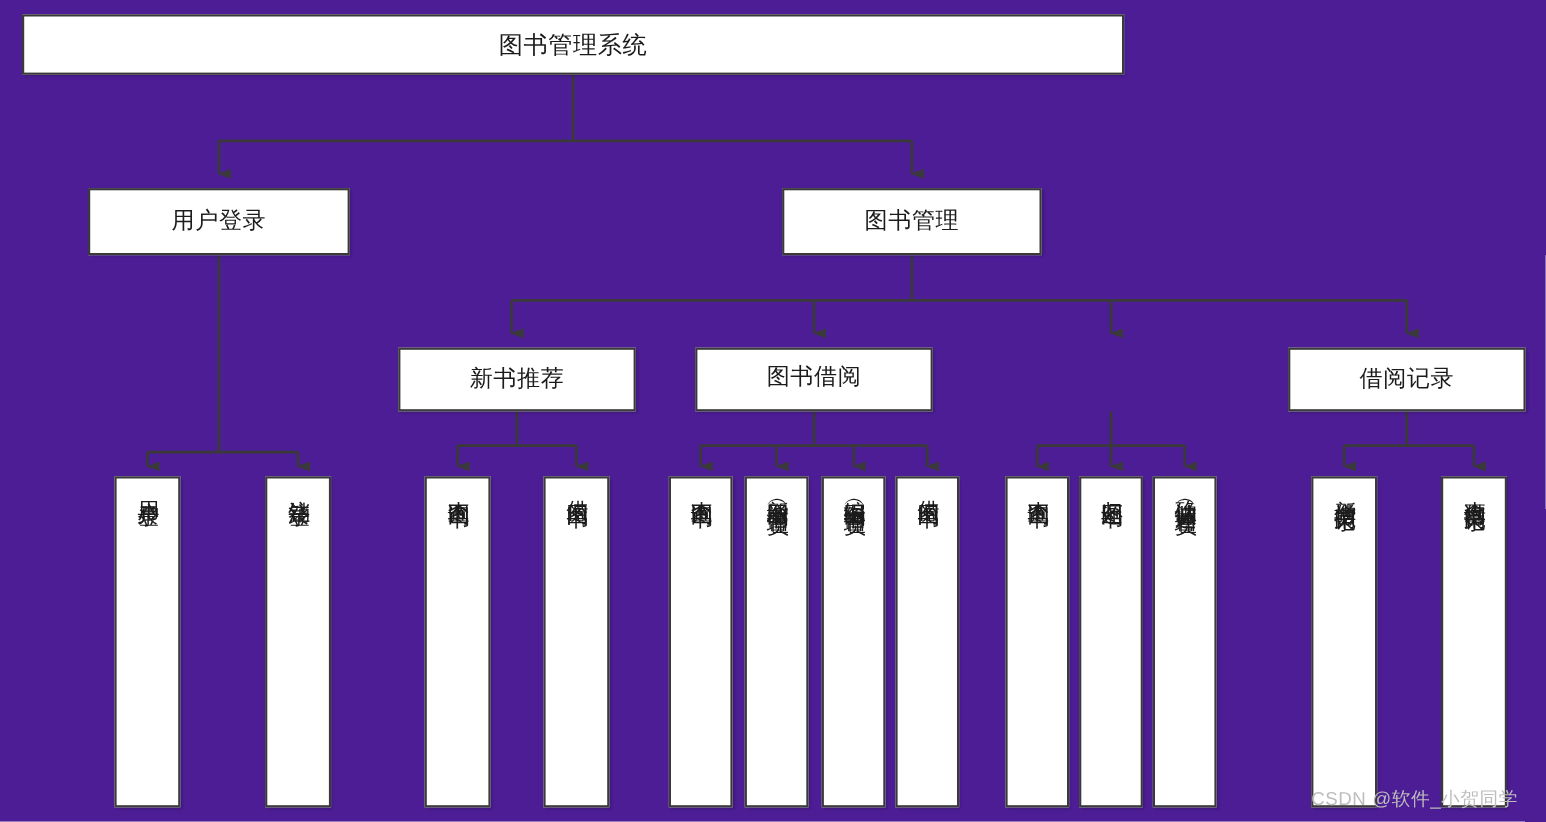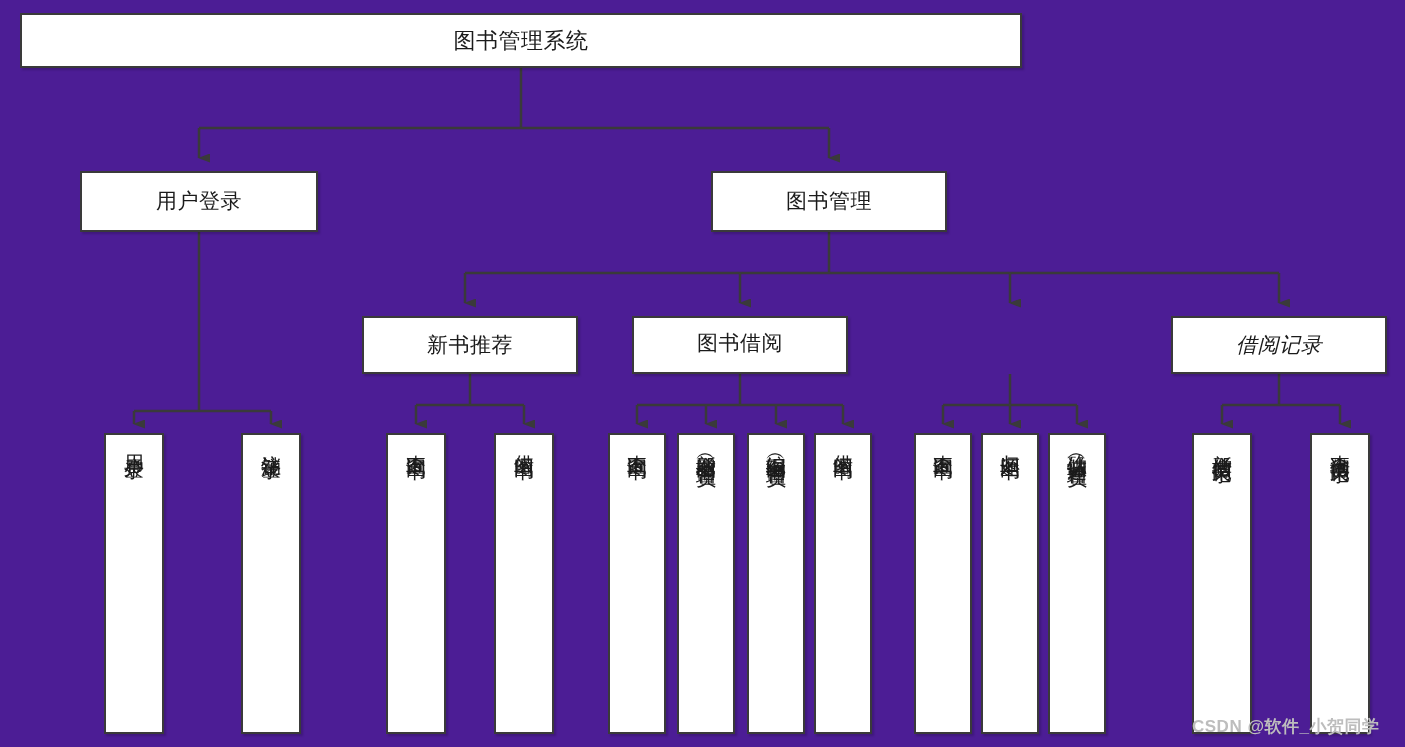--- a/index.html
+++ b/index.html
@@ -62,21 +62,20 @@
   }
   .watermark {
     position: absolute;
     left: 1192px;
     top: 715px;
     font-size: 17px;
     color: #bdbdbd;
     white-space: nowrap;
     z-index: 5;
     letter-spacing: 0.5px;
-    font-weight: bold;
   }
 </style>
 </head>
 <body>
 
 <div id="canvas">
 
   <svg class="wires" viewBox="0 0 1405 747">
     <defs>
       <marker id="arw" markerWidth="10" markerHeight="12" refX="4.5" refY="11" orient="auto" markerUnits="userSpaceOnUse">
@@ -137,21 +136,21 @@
   <div class="node" style="left:711px; top:171px; width:236px; height:61px;">
     <span class="label">图书管理</span>
   </div>
 
   <div class="node" style="left:362px; top:316px; width:216px; height:58px;">
     <span class="label">新书推荐</span>
   </div>
   <div class="node" style="left:632px; top:316px; width:216px; height:58px;font-family:Liberation Mono, monospace;">
     <span class="label">图书借阅</span>
   </div>
-  <div class="node" style="left:1171px; top:316px; width:216px; height:58px;font-style:italic;">
+  <div class="node" style="left:1171px; top:316px; width:216px; height:58px;">
     <span class="label">借阅记录</span>
   </div>
 
   <div class="node leaf" style="left:104px; top:433px; width:60px; height:301px;">
     <span class="label">用户登录</span>
   </div>
   <div class="node leaf" style="left:241px; top:433px; width:60px; height:301px;">
     <span class="label">注销登录</span>
   </div>
 

